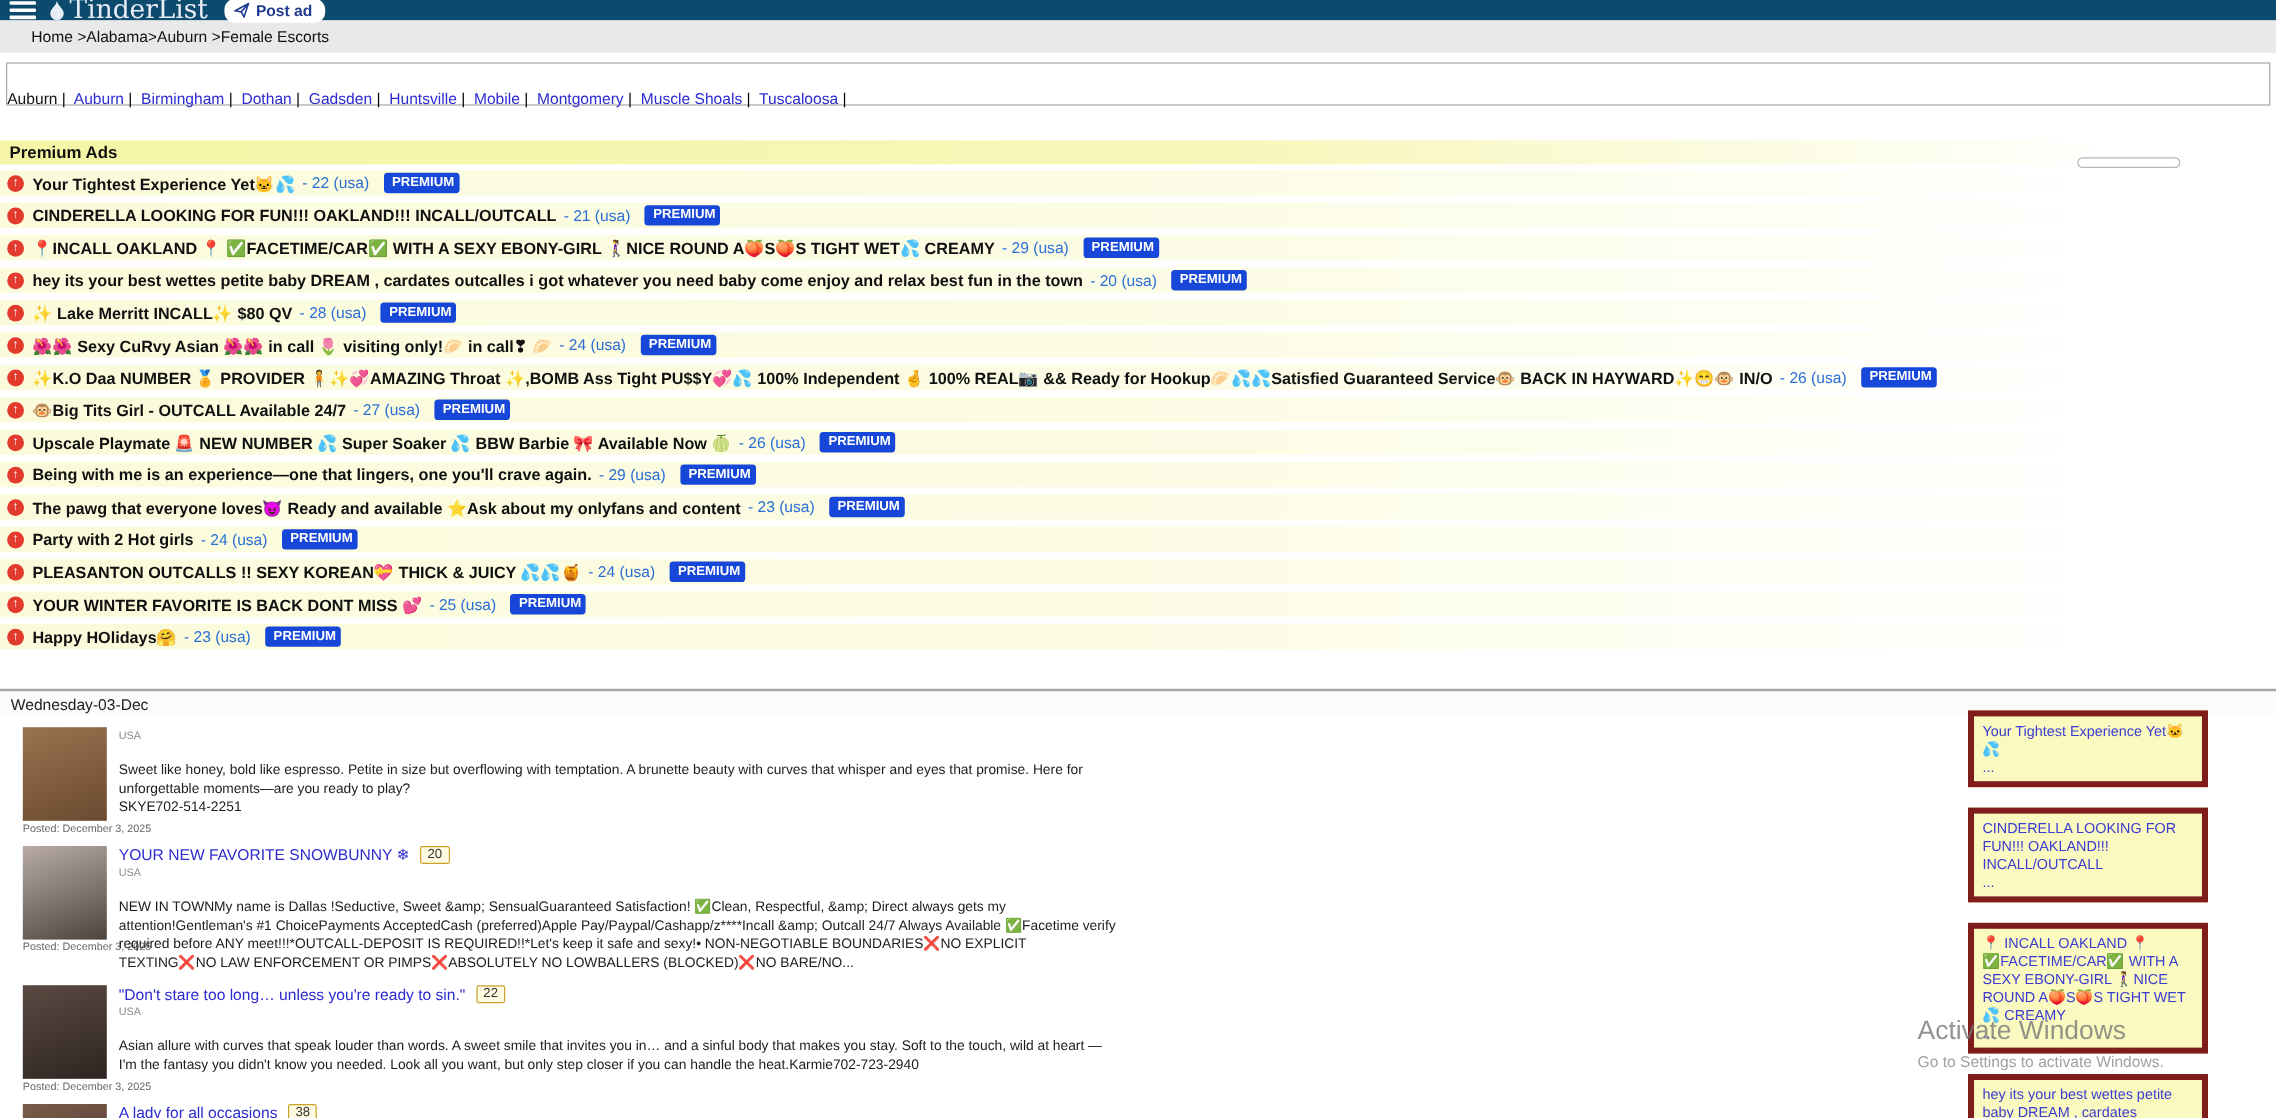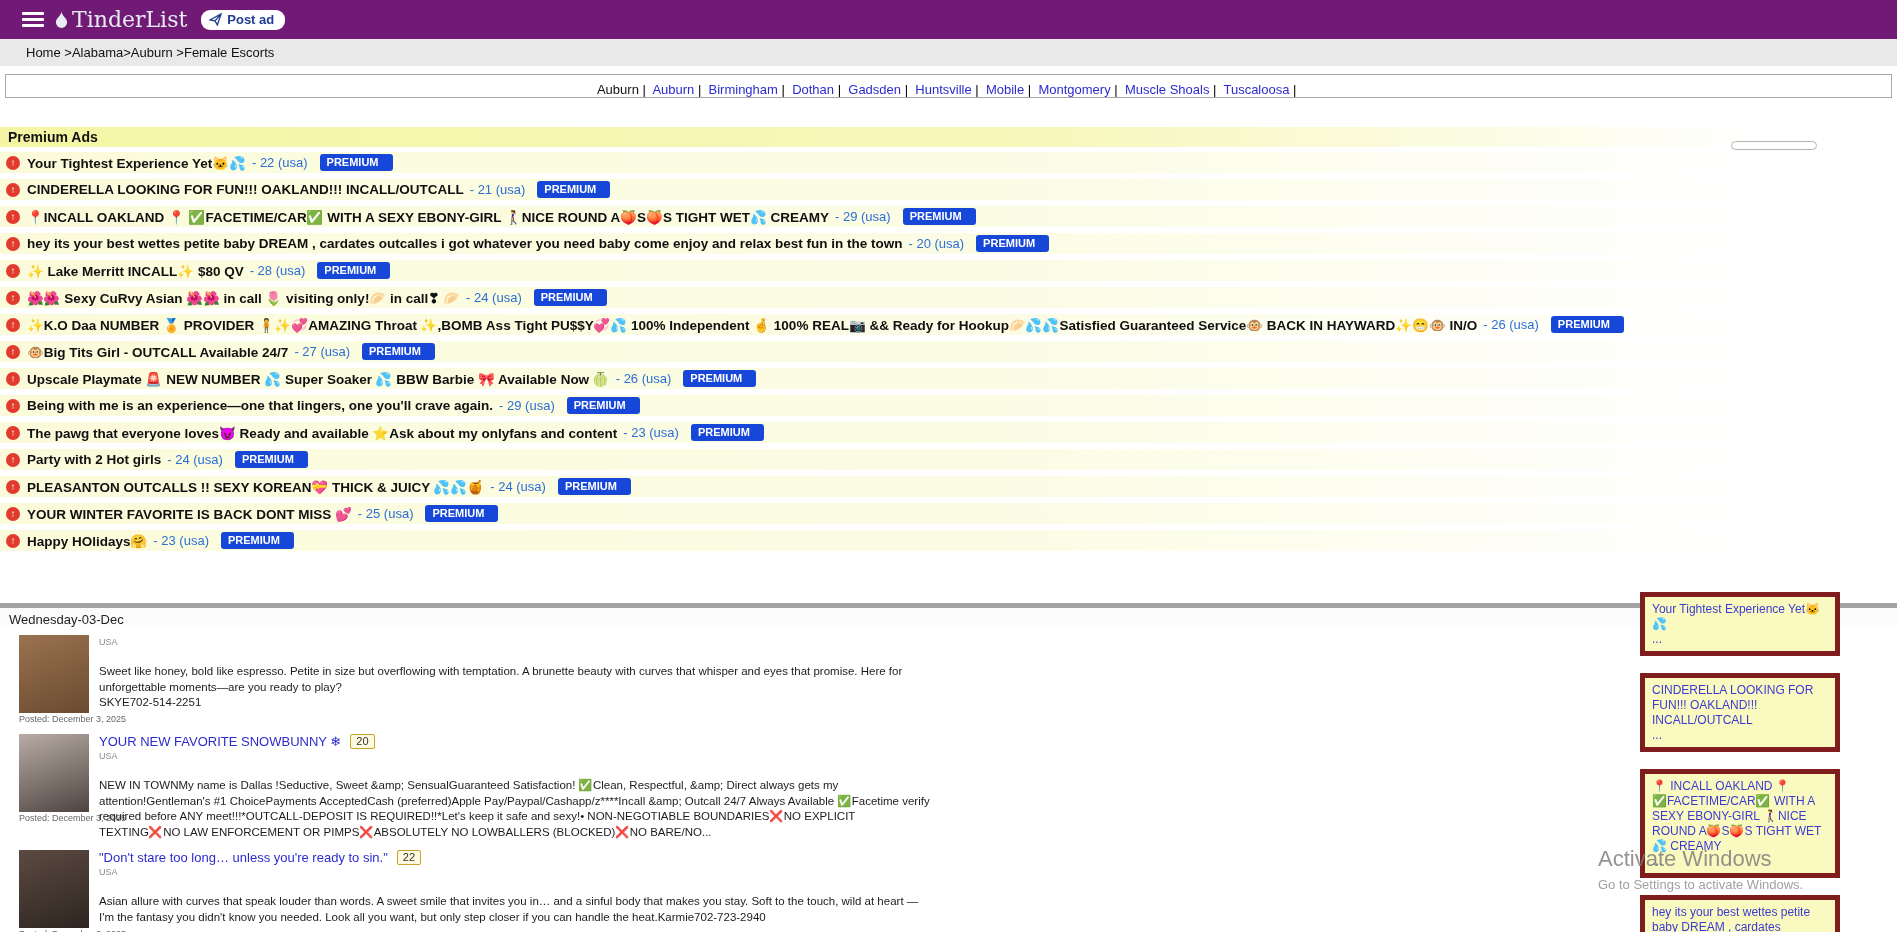--- a/index.html
+++ b/index.html
@@ -1,60 +1,60 @@
 <!DOCTYPE html>
 <html><head>
 <meta charset="utf-8">
 <style>
   * { margin:0; padding:0; box-sizing:border-box; }
   html,body { width:1897px; height:932px; overflow:hidden; background:#fff;
     font-family:"Liberation Sans", sans-serif; }
   body { position:relative; }
 
   
-  .topbar { height:39px; background:#701a75; display:flex; align-items:center; padding-left:22px; }
+  .topbar { height:17px; background:#0c4a6e; display:flex; align-items:center; padding-left:8px; }
   .hamburger { width:22px; display:flex; flex-direction:column; gap:3px; margin-right:10px; cursor:pointer; }
   .hamburger div { height:3px; background:#fff; border-radius:1px; }
   .logo { display:flex; align-items:center; gap:2px; color:#e8ecf5; text-decoration:none;
     font-family:"DejaVu Serif", serif; font-size:22px; line-height:22px; }
   .flame { width:15px; height:19px; margin-right:1px; }
   .postad { margin-left:14px; background:#fff; color:#203c92; font-weight:bold; font-size:13px;
     border:none; border-radius:9px; padding:2px 11px 3px 8px; display:flex; align-items:center; gap:5px; cursor:pointer; }
 
   
   .crumbbar { height:27px; background:#e9e9e9; display:flex; align-items:center; padding-left:26px;
     font-size:13px; color:#111; }
   .crumbbar a { color:#111; text-decoration:none; }
   .sep { white-space:pre; }
 
   
-  .citybox { margin:8px 5px 0 5px; height:24px; border:1px solid #a9a9a9; background:#fff;
-    text-align:center; font-size:13px; padding-top:7px; }
+  .citybox { margin:8px 5px 0 5px; height:36px; border:1px solid #a9a9a9; background:#fff;
+    text-align:left; font-size:13px; padding-top:22px; }
   .citylink { color:#2b2bd0; text-decoration:none; }
   .citylink.current { color:#111; }
 
   
   .premium { margin-top:29px; position:relative; }
   .premium-head { height:20px; padding:2px 0 0 8px; font-size:14px; font-weight:bold; color:#111;
     background:linear-gradient(to right,#f5f5a5 0%,#f7f7bb 55%,#ffffff 93%); }
   .prow { display:flex; align-items:center; height:21px; margin-top:6px; padding-left:6px;
     white-space:nowrap; overflow:hidden; cursor:pointer;
     background:linear-gradient(to right,#fbfbdb 0%,#fcfce6 55%,#ffffff 93%); }
   .prow:first-of-type { margin-top:5px; }
   .upicon { flex:0 0 auto; width:14px; height:14px; border-radius:50%; background:#e23b2e; color:#fff;
     font-size:10px; line-height:14px; text-align:center; font-weight:bold; margin-right:7px; }
   .ptitle { font-weight:bold; font-size:13.5px; color:#101010; }
   .pmeta { color:#2b6fd6; font-weight:normal; font-size:13px; margin-left:6px; }
   .pbadge { background:#1747d8; color:#fff; font-weight:bold; font-size:11px;
-    padding:2px 14px 3px 7px; border-radius:3px; margin-left:12px; }
+    padding:2px 4px 3px 7px; border-radius:3px; margin-left:12px; }
   .scrollwidget { position:absolute; top:14px; right:80px; width:86px; height:9px;
     border:1px solid #b5b5b5; border-radius:5px; background:#fff; cursor:pointer; }
 
   
-  .datehead { margin-top:52px; border-top:5px solid #a3a3a3; background:#fbfbfb;
+  .datehead { margin-top:33px; border-top:2px solid #a3a3a3; background:#fbfbfb;
     padding:4px 0 4px 9px; font-size:13px; color:#222; height:22px; }
   .listing { display:flex; margin:10px 0 9px 19px; }
   .thumbwrap { width:70px; flex:0 0 auto; margin-right:10px; }
   .thumb { width:70px; height:78px; background:#777; cursor:pointer; }
   .posted { font-size:9px; color:#666; margin-top:1px; white-space:nowrap; }
   .lbody { width:835px; }
   .ltrow { display:flex; align-items:center; }
   .ltitle { color:#2b2bd0; font-size:13px; text-decoration:none; cursor:pointer; }
   .agebox { border:1px solid #c9a227; background:#fffbe0; color:#333; font-size:11px;
     padding:0 5px 1px 5px; border-radius:2px; margin-left:9px; }

